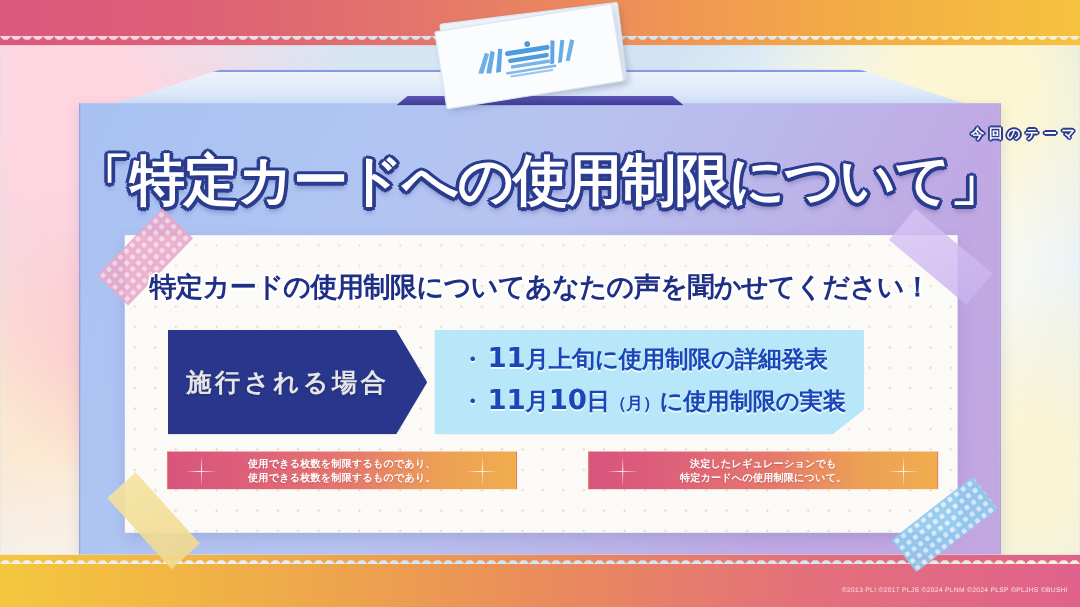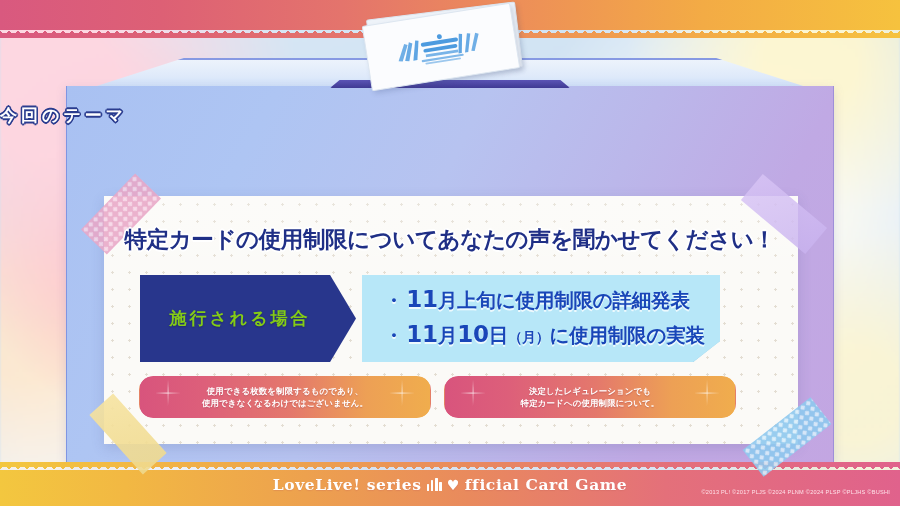--- a/index.html
+++ b/index.html
@@ -116,21 +116,21 @@
   .slot{
     position:absolute; left:330px; top:80px; width:240px; height:8px; z-index:5;
     background:linear-gradient(180deg,#5b54b5 0%,#3f3a93 100%);
     border-radius:2px;
     clip-path:polygon(4% 0,96% 0,100% 100%,0 100%);
   }
 
   
   .theme-label{
     position:absolute; left:0; top:104px; width:900px; z-index:8;
-    text-align:left; font-size:17px; font-weight:700; letter-spacing:4px;
+    text-align:right; font-size:11px; font-weight:700; letter-spacing:4px;
     color:#ffffff;
     text-shadow:
       -1.6px 0 #2a3c8f, 1.6px 0 #2a3c8f, 0 -1.6px #2a3c8f, 0 1.6px #2a3c8f,
       -1.2px -1.2px #2a3c8f, 1.2px -1.2px #2a3c8f, -1.2px 1.2px #2a3c8f, 1.2px 1.2px #2a3c8f;
   }
   .main-title{
     position:absolute; left:0; top:124px; width:900px; z-index:8;
     text-align:center; font-size:46px; font-weight:800; letter-spacing:-1px;
     color:#ffffff; line-height:1.15; white-space:nowrap;
     text-shadow:
@@ -206,21 +206,21 @@
   }
 
   
   .chip{
     position:absolute; left:140px; top:275px; width:216px; height:87px; z-index:12;
     background:#28368c;
     clip-path:polygon(0 0, 88% 0, 100% 50%, 88% 100%, 0 100%);
     display:flex; align-items:center; justify-content:center;
   }
   .chip span{
-    font-size:17px; font-weight:800; color:#84cc16; letter-spacing:3px;
+    font-size:21px; font-weight:800; color:#e5e5e5; letter-spacing:3px;
     padding-right:16px;
     text-shadow:0 1px 2px rgba(0,0,0,.25);
   }
 
   
   .bullets{
     position:absolute; left:362px; top:275px; width:358px; height:87px; z-index:11;
     background:#b7e7f8;
     clip-path:polygon(0 0, 100% 0, 100% 76%, 92.5% 100%, 0 100%);
     box-shadow:1px 2px 5px rgba(80,110,160,.2);
@@ -237,27 +237,27 @@
     text-shadow:0 1.5px 0 rgba(255,255,255,.75);
   }
   .bullet-line.l1{ top:11px; }
   .bullet-line.l2{ top:46px; }
   .bullet-line .num{ font-size:23px; }
   .bullet-line .sm{ font-size:14px; }
   .bullet-line .dot{ color:#1946b8; margin-right:3px; }
 
   
   .ribbon{
-    position:absolute; top:376px; height:42px; z-index:12;
+    position:absolute; top:376px; height:32px; z-index:12;
     background:linear-gradient(90deg,#d8547d 0%,#dd5f7a 22%,#e4786c 52%,#eda055 78%,#f0ad4d 100%);
-    display:flex; align-items:center; justify-content:center;border-radius:14px;
+    display:flex; align-items:center; justify-content:center;
     -webkit-mask-image:linear-gradient(#000,#000);
   }
   .ribbon.left{ left:139px; width:292px; }
-  .ribbon.right{ left:444px; width:292px; }
+  .ribbon.right{ left:490px; width:292px; }
   .ribbon .txt{
     font-size:8.4px; font-weight:700; color:#fff; line-height:1.45; text-align:center;
     letter-spacing:.2px; z-index:2;
     text-shadow:0 1px 1px rgba(140,50,70,.35);
   }
   .sparkle{
     position:absolute; width:26px; height:26px; opacity:.92; z-index:1;
   }
   .sparkle.s-l{ left:16px; top:4px; }
   .sparkle.s-r{ right:16px; top:4px; }
@@ -310,20 +310,21 @@
           <path d="M40 27 h40 v3.4 h-40 z" opacity=".75"></path>
           <circle cx="60" cy="8" r="3"></circle>
           <rect x="34" y="33" width="52" height="2.6" rx="1.2" opacity=".7"></rect>
           <rect x="38" y="37" width="44" height="2.2" rx="1" opacity=".55"></rect>
         </g>
       </svg>
     </div>
   </div>
 
   <div class="theme-label">今回のテーマ</div>
+  <div class="main-title">「特定カードへの使用制限について」</div>
 
   <div class="panel"></div>
   <div class="tape tape-tl"></div>
   <div class="tape tape-tr"></div>
   <div class="tape tape-bl"></div>
   <div class="tape tape-br"></div>
 
   <div class="subtitle-wrap">
     <div class="subtitle-zig"></div>
     <span class="subtitle">特定カードの使用制限についてあなたの声を聞かせてください！</span>
@@ -342,46 +343,33 @@
     </div>
     <div class="fold"></div>
   </div>
 
   <div class="ribbon left">
     <span class="edge-l"></span>
     <span class="sparkle s-l"></span>
     <span class="sparkle s-r"></span>
     <div class="txt">
       <span>使用できる枚数を制限するものであり、</span><br>
-      <span>使用できなくなるわけではございません。</span>
+      <span>使用できる枚数を制限するものであり。</span>
     </div>
     <span class="edge-r"></span>
   </div>
 
   <div class="ribbon right">
     <span class="edge-l"></span>
     <span class="sparkle s-l"></span>
     <span class="sparkle s-r"></span>
     <div class="txt">
       <span>決定したレギュレーションでも</span><br>
       <span>特定カードへの使用制限について。</span>
     </div>
     <span class="edge-r"></span>
   </div>
 
   <div class="band-bot-solid"></div>
   <div class="band band-bot"></div>
-  <div class="footer-text">
-    <div class="brand">
-      <span>LoveLive! series</span>
-      <span class="bars">
-          <i></i>
-          <i></i>
-          <i></i>
-          <i></i>
-        </span>
-      <span class="heart">♥</span>
-        <span>fficial Card Game</span>
-    </div>
-  </div>
   <div class="copyright">©2013 PL! ©2017 PLJS ©2024 PLNM ©2024 PLSP ©PLJHS ©BUSHI</div>
 
 </div>
 
 </body></html>

